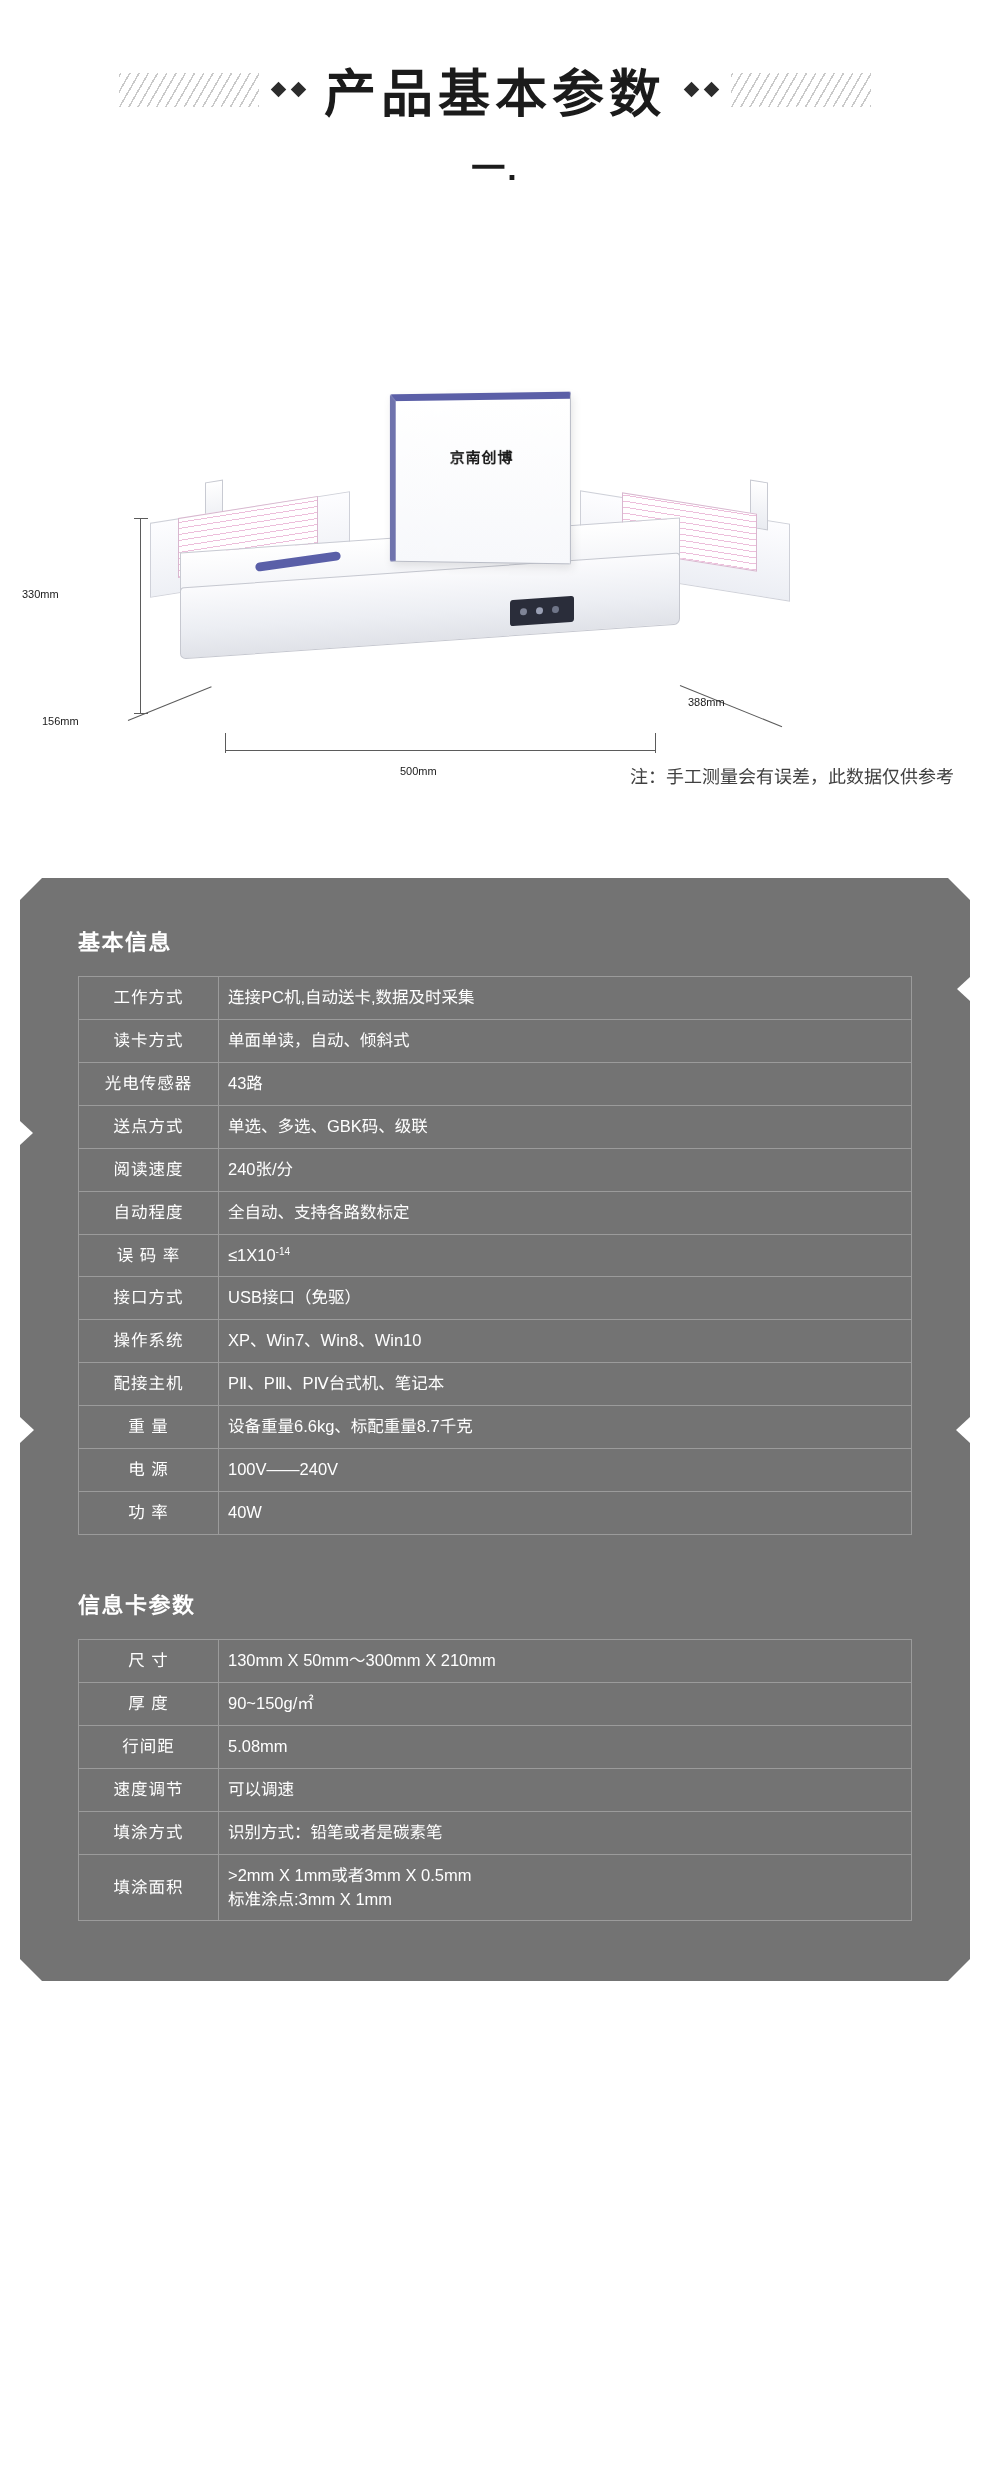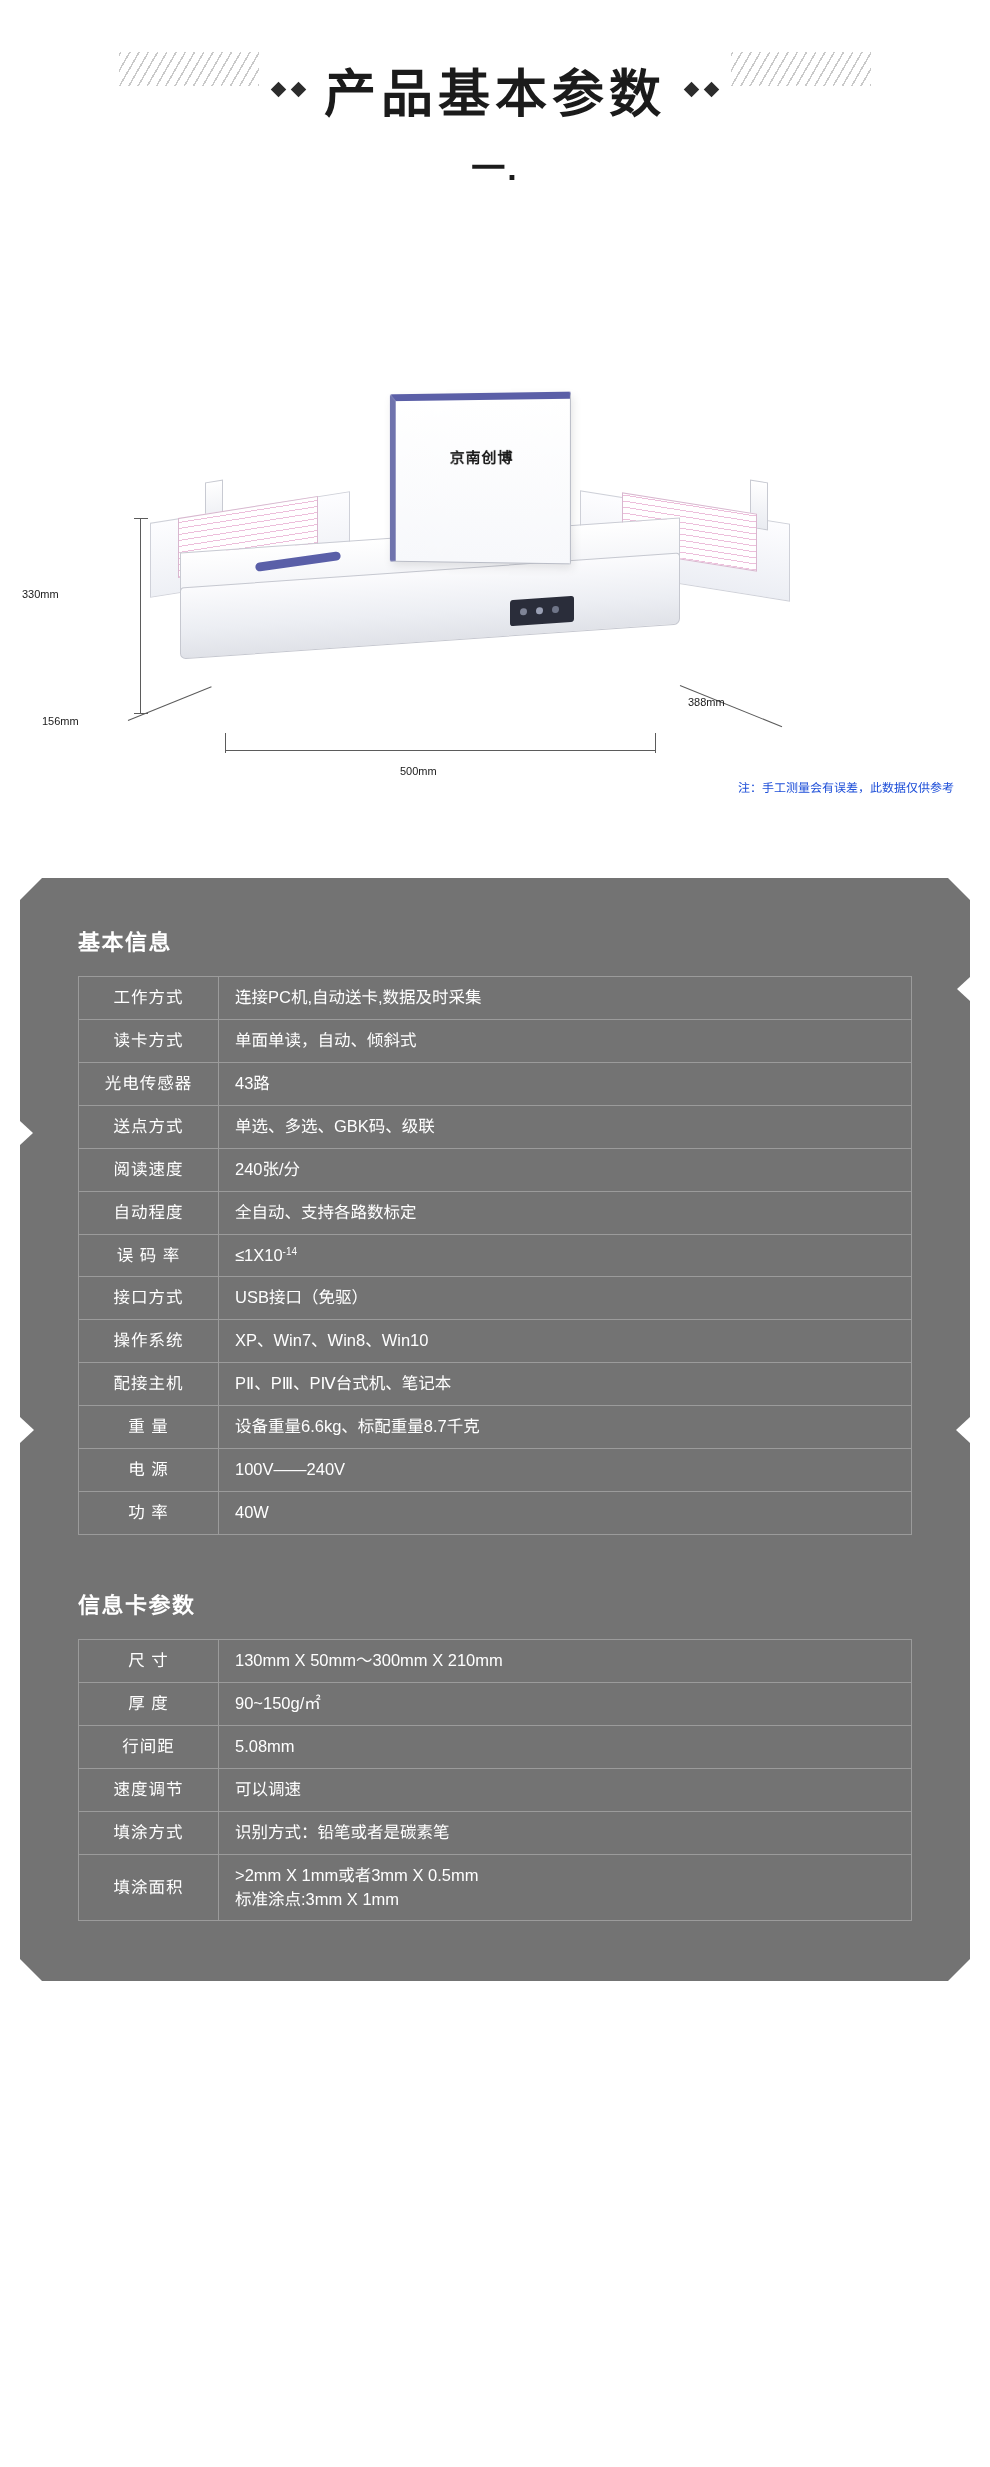--- a/index.html
+++ b/index.html
@@ -21,20 +21,21 @@
     position: relative;
     height: 230px;
     display: flex;
     flex-direction: column;
     align-items: center;
     justify-content: flex-start;
     padding-top: 52px;
   }
   .header-row {
     display: flex;
+    align-items: center;
     justify-content: center;
     width: 100%;
     gap: 14px;
   }
   .hatch {
     width: 140px;
     height: 34px;
     background: repeating-linear-gradient(
       -60deg,
       #c9c9c9 0px, #c9c9c9 1.5px,
@@ -198,24 +199,23 @@
     position: absolute;
     font-size: 11px;
     color: #1a1a1a;
     font-weight: 500;
     white-space: nowrap;
   }
   .note {
     position: absolute;
     right: 36px;
     top: 532px;
-    font-size: 12px;
-    color: #1d4ed8;
+    font-size: 18px;
+    color: #404040;
     white-space: nowrap;
-    margin-top: 16px;
   }
 
   
   .dark-panel {
     position: relative;
     margin: 18px 20px 0 20px;
     background: #737373;
     padding: 40px 44px 60px 44px;
     min-height: 930px;
   }
@@ -281,21 +281,21 @@
     vertical-align: middle;
     line-height: 1.45;
   }
   table.spec td.k {
     width: 140px;
     text-align: center;
     letter-spacing: 1px;
     white-space: nowrap;
   }
   table.spec td.v {
-    padding-left: 16px;
+    padding-left: 9px;
   }
   .gap { height: 46px; }
   sup { font-size: 10px; vertical-align: super; }
   .v-multi { white-space: pre-line; }
 </style>
 </head>
 <body>
 
 <div class="header">
   <div class="header-row">

